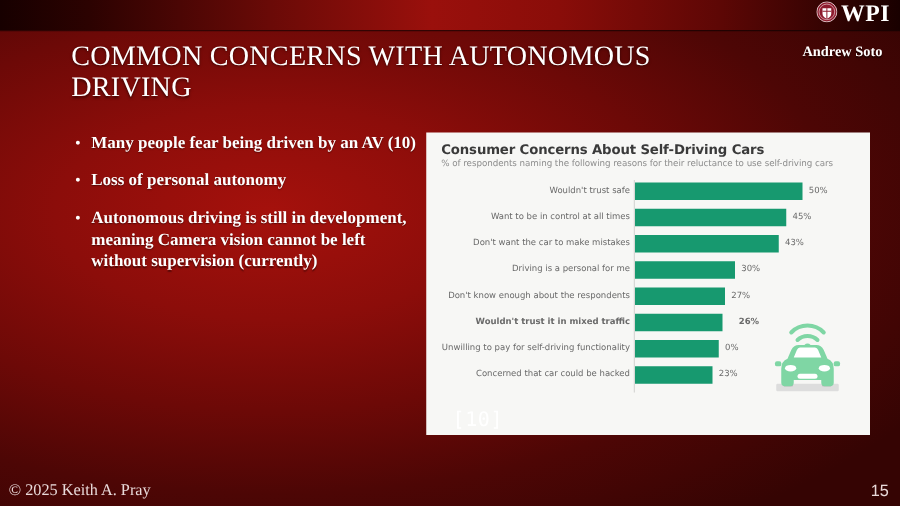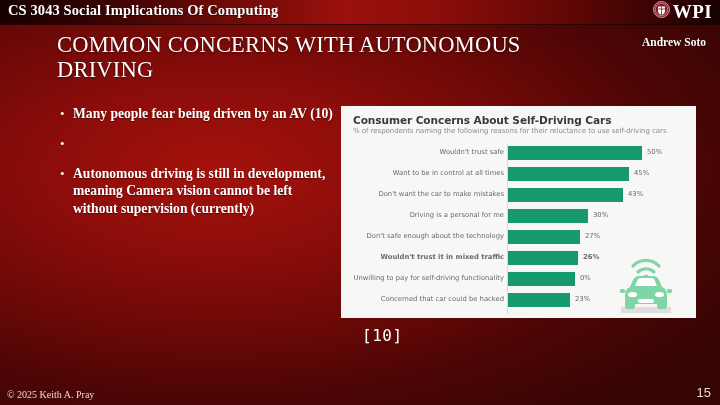--- a/index.html
+++ b/index.html
@@ -109,21 +109,21 @@
     font-weight: bold;
     line-height: 17.2px;
     font-family: "Liberation Serif", serif;
     text-shadow: 0 1px 1px rgba(0,0,0,0.45);
   }
 
   
   #chart-panel {
     position: absolute;
     left: 341px; top: 106px;
-    width: 355px; height: 212px;
+    width: 355px; height: 242px;
     background: #f7f7f5;
     overflow: hidden;
   }
   #chart-title {
     position: absolute;
     left: 12px; top: 8px;
     color: #3a3a3a;
     font-size: 10.6px;
     font-weight: bold;
     font-family: "DejaVu Sans", sans-serif;
@@ -197,38 +197,37 @@
     font-size: 16px;
     font-family: "DejaVu Sans Mono", monospace;
     letter-spacing: 0.5px;
   }
 
   
   #footer-copyright {
     position: absolute;
     left: 7px; bottom: 5px;
     color: #e8d9d9;
-    font-size: 10px;
+    font-size: 13px;
     font-family: "Liberation Serif", serif;
   }
   #footer-pagenum {
     position: absolute;
     right: 9px; bottom: 5px;
     color: #e8d9d9;
     font-size: 13px;
     font-family: Liberation Sans, sans-serif;
   }
 </style>
 </head>
 <body>
 
 <div id="slide">
 
   <div id="header-bar">
-    <div id="header-title">CS 3043 Social Implications Of Computing</div>
 
     <div id="wpi-logo">
       <span>
         <svg width="17" height="17" viewBox="0 0 34 34">
           <circle cx="17" cy="17" r="16" fill="#8d1b2d"></circle>
           <circle cx="17" cy="17" r="16" fill="none" stroke="#f0d8dc" stroke-width="1.4"></circle>
           <circle cx="17" cy="17" r="12.5" fill="none" stroke="#f0d8dc" stroke-width="1"></circle>
           <path d="M10 11 h14 v9 q0 5 -7 8 q-7 -3 -7 -8 z" fill="#ffffff"></path>
           <path d="M17 11 v17" stroke="#8d1b2d" stroke-width="1.6"></path>
           <path d="M10 16 h14" stroke="#8d1b2d" stroke-width="1.6"></path>
@@ -242,20 +241,21 @@
 
   <div id="slide-title">COMMON CONCERNS WITH AUTONOMOUS DRIVING</div>
 
   <div id="bullets">
     <div class="bullet">
       <span class="bullet-dot">•</span>
       <span class="bullet-text">Many people fear being driven by an AV (10)</span>
     </div>
     <div class="bullet">
       <span class="bullet-dot">•</span>
+      <span class="bullet-text">Loss of personal autonomy</span>
     </div>
     <div class="bullet">
       <span class="bullet-dot">•</span>
       <span class="bullet-text">Autonomous driving is still in development, meaning Camera vision cannot be left without supervision (currently)</span>
     </div>
   </div>
 
   <div id="chart-panel">
     <div id="chart-title">Consumer Concerns About Self-Driving Cars</div>
     <div id="chart-subtitle">% of respondents naming the following reasons for their reluctance to use self-driving cars</div>
@@ -301,28 +301,28 @@
           <div class="bar-label">Don't want the car to make mistakes</div>
           <div class="bar-rect" style="width: 115px; background: rgb(23, 153, 111);"></div>
           <div class="bar-value" style="left: 287px;">43%</div>
         </div>
         <div class="bar-row" style="top: 65px;">
           <div class="bar-label">Driving is a personal for me</div>
           <div class="bar-rect" style="width: 80px; background: rgb(23, 153, 111);"></div>
           <div class="bar-value" style="left: 252px;">30%</div>
         </div>
         <div class="bar-row" style="top: 86px;">
-          <div class="bar-label">Don't safe enough about the technology</div>
+          <div class="bar-label">Don't know enough about the respondents</div>
           <div class="bar-rect" style="width: 72px; background: rgb(23, 153, 111);"></div>
           <div class="bar-value" style="left: 244px;">27%</div>
         </div>
         <div class="bar-row" style="top: 107px; font-weight: bold;">
           <div class="bar-label">Wouldn't trust it in mixed traffic</div>
           <div class="bar-rect" style="width: 70px; background: rgb(23, 153, 111);"></div>
-          <div class="bar-value" style="left: 242px;">26%</div>
+          <div class="bar-value" style="left: 250px;">26%</div>
         </div>
         <div class="bar-row" style="top: 128px;">
           <div class="bar-label">Unwilling to pay for self-driving functionality</div>
           <div class="bar-rect" style="width: 67px; background: rgb(23, 153, 111);"></div>
           <div class="bar-value" style="left: 239px;">0%</div>
         </div>
         <div class="bar-row" style="top: 149px;">
           <div class="bar-label">Concerned that car could be hacked</div>
           <div class="bar-rect" style="width: 62px; background: rgb(23, 153, 111);"></div>
           <div class="bar-value" style="left: 234px;">23%</div>

